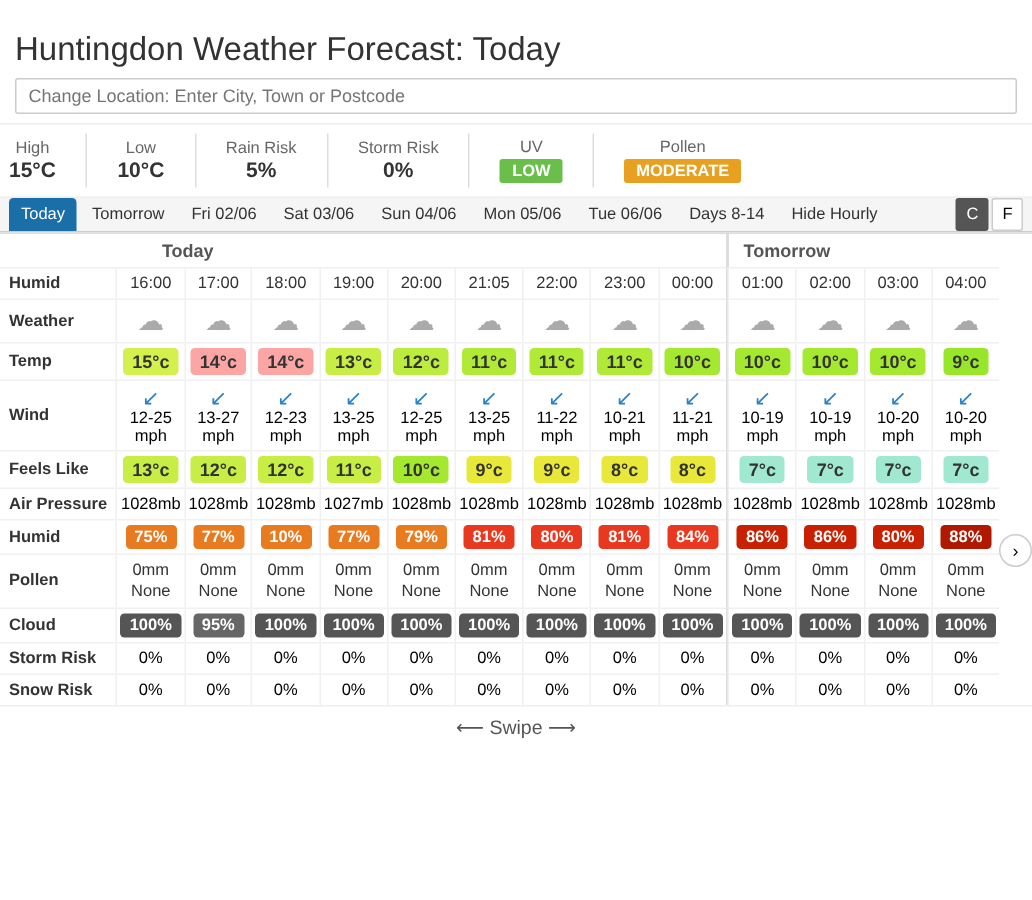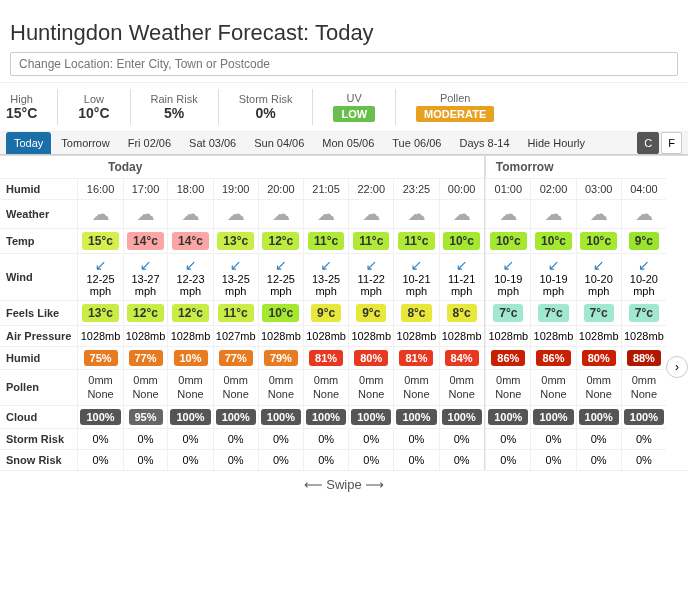--- a/index.html
+++ b/index.html
@@ -141,21 +141,21 @@
 
     <tr class="time-row">
       <td class="row-label">Humid</td>
       <td class="cell time-cell">16:00</td>
       <td class="cell time-cell">17:00</td>
       <td class="cell time-cell">18:00</td>
       <td class="cell time-cell">19:00</td>
       <td class="cell time-cell">20:00</td>
       <td class="cell time-cell">21:05</td>
       <td class="cell time-cell">22:00</td>
-      <td class="cell time-cell">23:25</td>
+      <td class="cell time-cell">23:00</td>
       <td class="cell time-cell">00:00</td>
       <td style="background:#ddd; width:2px; padding:0;"></td>
       <td class="cell time-cell">01:00</td>
       <td class="cell time-cell">02:00</td>
       <td class="cell time-cell">03:00</td>
       <td class="cell time-cell">04:00</td>
       <td style="width:22px;"></td>
     </tr>
 
     <tr class="weather-row">

